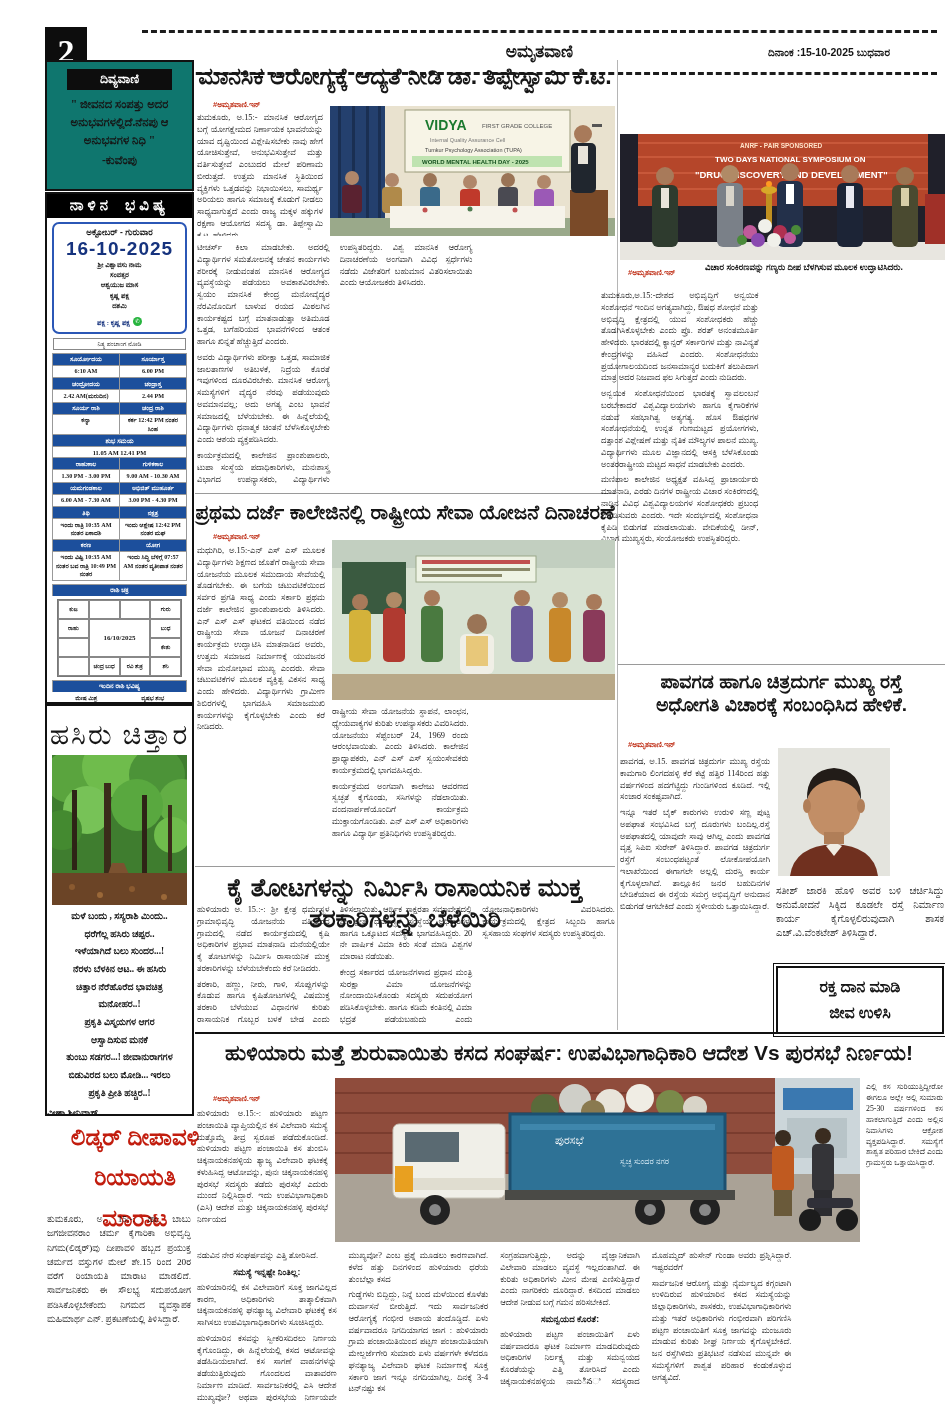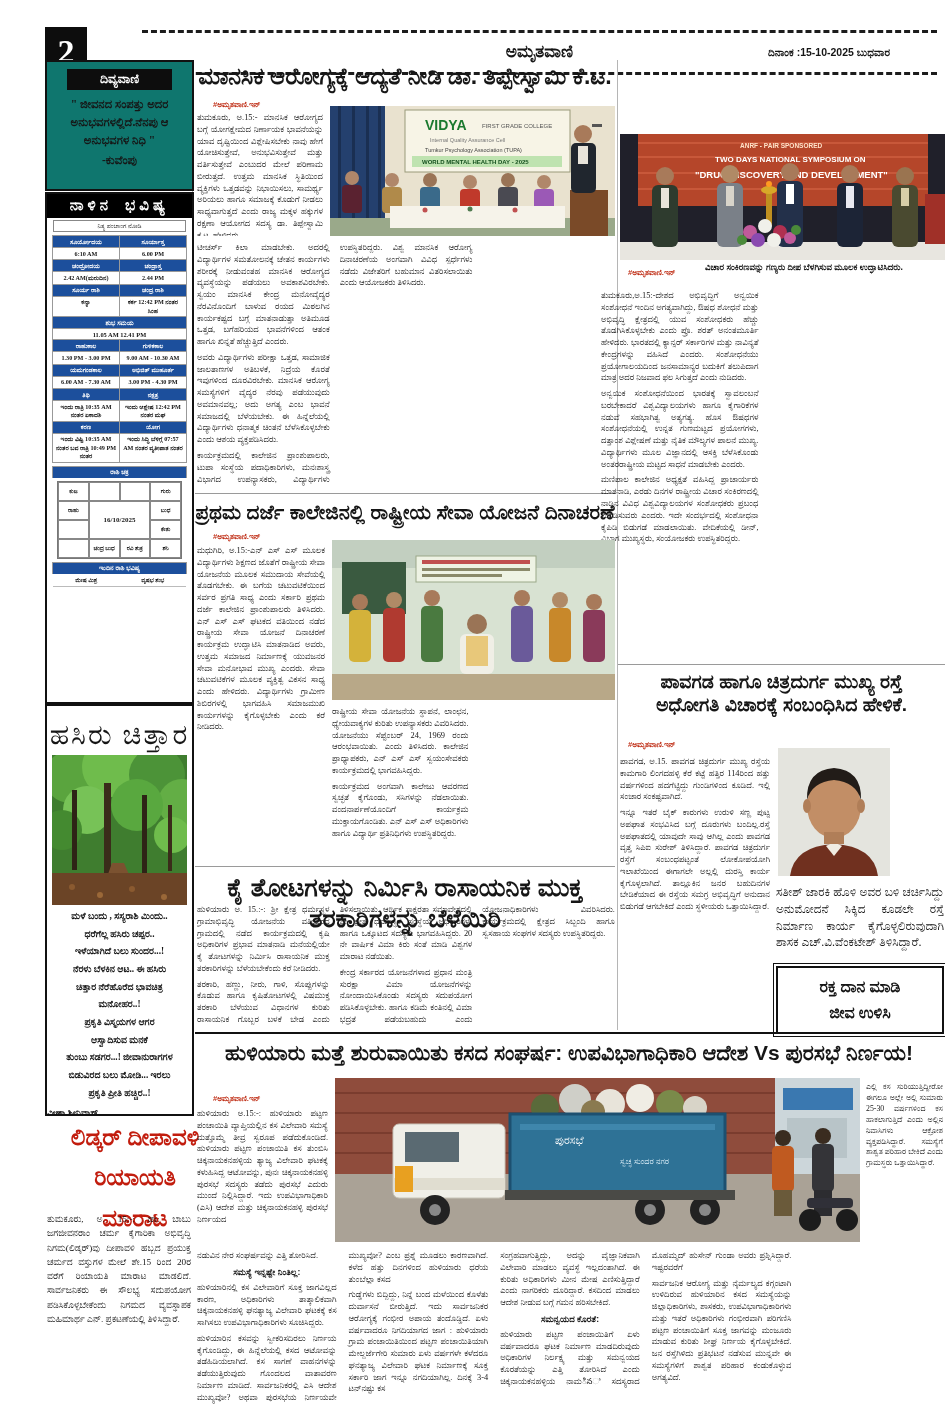--- a/index.html
+++ b/index.html
@@ -91,20 +91,35 @@
   <div class="abs" style="left:195px;top:1032px;width:748px;border-top:2px solid #111;"></div>
 
   <div class="abs qbox" style="left:45px;top:60px;width:145px;height:127px;">
     <div class="qtab">ದಿವ್ಯವಾಣಿ</div>
     <div class="qtext">" ಜೀವನದ ಸಂಪತ್ತು ಅದರ ಅನುಭವಗಳಲ್ಲಿದೆ.ನೆನಪು ಆ ಅನುಭವಗಳ ನಿಧಿ "</div>
     <div class="qauthor">-ಕುವೆಂಪು</div>
   </div>
 
   <div class="abs panel ovh" style="left:45px;top:192px;width:145px;height:508px;">
     <div class="panel-hd">ನಾಳಿನ ಭವಿಷ್ಯ</div>
+    <div class="pcard">
+      <div class="mn">ಅಕ್ಟೋಬರ್ - ಗುರುವಾರ</div>
+      <div class="dt">16-10-2025</div>
+      <div>
+
+      <div class="ln">ಶ್ರೀ ವಿಶ್ವಾವಸು ನಾಮ</div>
+          <div class="ln">ಸಂವತ್ಸರ</div>
+          <div class="ln">ಆಶ್ವಯುಜ ಮಾಸ</div>
+          <div class="ln">ಕೃಷ್ಣ ಪಕ್ಷ</div>
+          <div class="ln">ದಶಮಿ</div>
+        </div>
+      <div>
+        <span class="pk">ಪಕ್ಷ : ಕೃಷ್ಣ ಪಕ್ಷ</span><span class="wapp">✆</span>
+      </div>
+    </div>
     <div class="pnote">ನಿತ್ಯ ಪಂಚಾಂಗ ನೋಡಿ</div>
 
     <div class="ptable">
       <div class="prow phead">
           <div>ಸೂರ್ಯೋದಯ</div>
           <div>ಸೂರ್ಯಾಸ್ತ</div>
         </div>
       <div class="prow pval">
           <div>6:10 AM</div>
           <div>6.00 PM</div>
@@ -395,21 +410,21 @@
       <ellipse cx="83" cy="58" rx="4" ry="7" fill="#b07e58"></ellipse>
     <rect x="46" y="84" width="20" height="12" fill="#b07e58"></rect>
     <path d="M12 128 Q16 98 56 96 Q96 98 100 128 Z" fill="#70301f"></path>
     <path d="M48 98 L56 108 L64 98 L60 96 L52 96 Z" fill="#f0ece2"></path>
   </svg>
 
   <div class="abs body-txt jt ovh" style="left:620px;top:756px;width:150px;height:272px;">
     <p style="margin:0 0 4px 0;">ಪಾವಗಡ, ಅ.15. ಪಾವಗಡ ಚಿತ್ರದುರ್ಗ ಮುಖ್ಯ ರಸ್ತೆಯ ಕಾಮಗಾರಿ ಲಿಂಗದಹಳ್ಳಿ ಕೆರೆ ಕಟ್ಟೆ ಹತ್ತಿರ 114ರಿಂದ ಹತ್ತು ವರ್ಷಗಳಿಂದ ಹದಗೆಟ್ಟಿದ್ದು ಗುಂಡಿಗಳಿಂದ ಕೂಡಿದೆ. ಇಲ್ಲಿ ಸಂಚಾರ ಸಂಕಷ್ಟವಾಗಿದೆ.</p>
     <p style="margin:0;">ಇನ್ನೂ ಇತರೆ ಬೈಕ್ ಕಾರುಗಳು ಉರುಳಿ ಸಣ್ಣ ಪುಟ್ಟ ಅಪಘಾತ ಸಂಭವಿಸಿದ ಬಗ್ಗೆ ದೂರುಗಳು ಬಂದಿಲ್ಲ.ರಸ್ತೆ ಅಪಘಾತದಲ್ಲಿ ಯಾವುದೇ ಸಾವು ಆಗಿಲ್ಲ ಎಂದು ಪಾವಗಡ ವೃತ್ತ ಸಿಪಿಐ ಸುರೇಶ್ ತಿಳಿಸಿದ್ದಾರೆ. ಪಾವಗಡ ಚಿತ್ರದುರ್ಗ ರಸ್ತೆಗೆ ಸಂಬಂಧಪಟ್ಟಂತೆ ಲೋಕೋಪಯೋಗಿ ಇಲಾಖೆಯಿಂದ ಈಗಾಗಲೇ ಅಲ್ಲಲ್ಲಿ ದುರಸ್ತಿ ಕಾರ್ಯ ಕೈಗೊಳ್ಳಲಾಗಿದೆ. ತಾಲ್ಲೂಕಿನ ಜನರ ಬಹುದಿನಗಳ ಬೇಡಿಕೆಯಾದ ಈ ರಸ್ತೆಯ ಸಮಗ್ರ ಅಭಿವೃದ್ಧಿಗೆ ಅನುದಾನ ಬಿಡುಗಡೆ ಆಗಬೇಕಿದೆ ಎಂದು ಸ್ಥಳೀಯರು ಒತ್ತಾಯಿಸಿದ್ದಾರೆ.</p>
   </div>
-  <div class="abs body-txt jt ovh" style="left:776px;top:884px;width:168px;height:72px;font-family:Liberation Serif, serif;font-size:12px;">ಸತೀಶ್ ಜಾರಕಿ ಹೊಳಿ ಅವರ ಬಳಿ ಚರ್ಚಿಸಿದ್ದು ಅನುಮೋದನೆ ಸಿಕ್ಕಿದ ಕೂಡಲೇ ರಸ್ತೆ ನಿರ್ಮಾಣ ಕಾರ್ಯ ಕೈಗೊಳ್ಳಲಿರುವುದಾಗಿ ಶಾಸಕ ಎಚ್.ವಿ.ವೆಂಕಟೇಶ್ ತಿಳಿಸಿದ್ದಾರೆ.</div>
+  <div class="abs body-txt jt ovh" style="left:776px;top:884px;width:168px;height:72px;font-family:Liberation Sans, sans-serif;font-size:10px;">ಸತೀಶ್ ಜಾರಕಿ ಹೊಳಿ ಅವರ ಬಳಿ ಚರ್ಚಿಸಿದ್ದು ಅನುಮೋದನೆ ಸಿಕ್ಕಿದ ಕೂಡಲೇ ರಸ್ತೆ ನಿರ್ಮಾಣ ಕಾರ್ಯ ಕೈಗೊಳ್ಳಲಿರುವುದಾಗಿ ಶಾಸಕ ಎಚ್.ವಿ.ವೆಂಕಟೇಶ್ ತಿಳಿಸಿದ್ದಾರೆ.</div>
 
   <div class="abs blood" style="left:776px;top:966px;width:164px;height:58px;">
     <div>ರಕ್ತ ದಾನ ಮಾಡಿ</div>
     <div>ಜೀವ ಉಳಿಸಿ</div>
   </div>
 
   <div class="abs hl ctr" style="left:195px;top:872px;width:420px;font-size:25px;">ಕೈ ತೋಟಗಳನ್ನು ನಿರ್ಮಿಸಿ ರಾಸಾಯನಿಕ ಮುಕ್ತ ತರಕಾರಿಗಳನ್ನು ಬೆಳೆಯಿರಿ</div>
   <div class="abs body-txt jt cols ovh" style="left:197px;top:904px;width:418px;height:126px;column-count:3;">
     <p>ಹುಳಿಯಾರು ಅ. 15.:-: ಶ್ರೀ ಕ್ಷೇತ್ರ ಧರ್ಮಸ್ಥಳ ಗ್ರಾಮಾಭಿವೃದ್ಧಿ ಯೋಜನೆಯ ವತಿಯಿಂದ ಗ್ರಾಮದಲ್ಲಿ ನಡೆದ ಕಾರ್ಯಕ್ರಮದಲ್ಲಿ ಕೃಷಿ ಅಧಿಕಾರಿಗಳ ಪ್ರಭಾವ ಮಾತನಾಡಿ ಮನೆಯಲ್ಲಿಯೇ ಕೈ ತೋಟಗಳನ್ನು ನಿರ್ಮಿಸಿ ರಾಸಾಯನಿಕ ಮುಕ್ತ ತರಕಾರಿಗಳನ್ನು ಬೆಳೆಯಬೇಕೆಂದು ಕರೆ ನೀಡಿದರು.</p>
     <p>ತರಕಾರಿ, ಹಣ್ಣು, ನೀರು, ಗಾಳಿ, ಸೊಪ್ಪುಗಳನ್ನು ಕೊಡುವ ಹಾಗೂ ಕೃಷಿತೋಟಗಳಲ್ಲಿ ವಿಷಮುಕ್ತ ತರಕಾರಿ ಬೆಳೆಯುವ ವಿಧಾನಗಳ ಕುರಿತು ರಾಸಾಯನಿಕ ಗೊಬ್ಬರ ಬಳಕೆ ಬೇಡ ಎಂದು ತಿಳಿಸಲಾಯಿತು. ಆರ್ಥಿಕ ಸಾಕ್ಷರತಾ ಸಮಾವೇಶದಲ್ಲಿ ಶ್ರೀ ಕ್ಷೇತ್ರ ಧರ್ಮಸ್ಥಳ ಸಂಸ್ಥೆಯ ಅಧಿಕಾರಿಗಳು ಹಾಗೂ ಒಕ್ಕೂಟದ ಸದಸ್ಯರು ಭಾಗವಹಿಸಿದ್ದರು. 20 ನೇ ವಾರ್ಷಿಕ ವಿಮಾ ಕಿರು ಸಂತೆ ಮಾಡಿ ವಿಶ್ವಗಳ ಮಾರಾಟ ನಡೆಯಿತು.</p>

